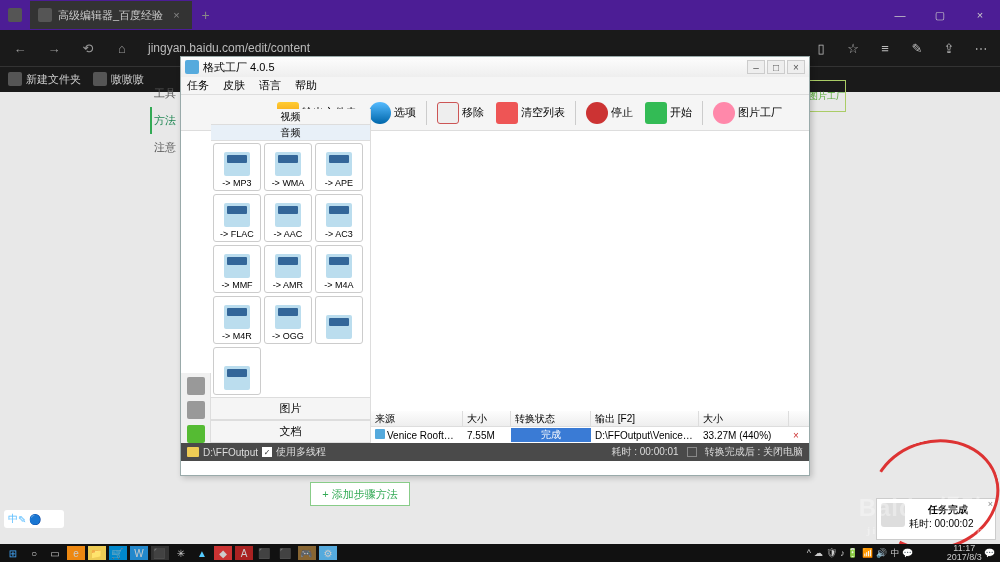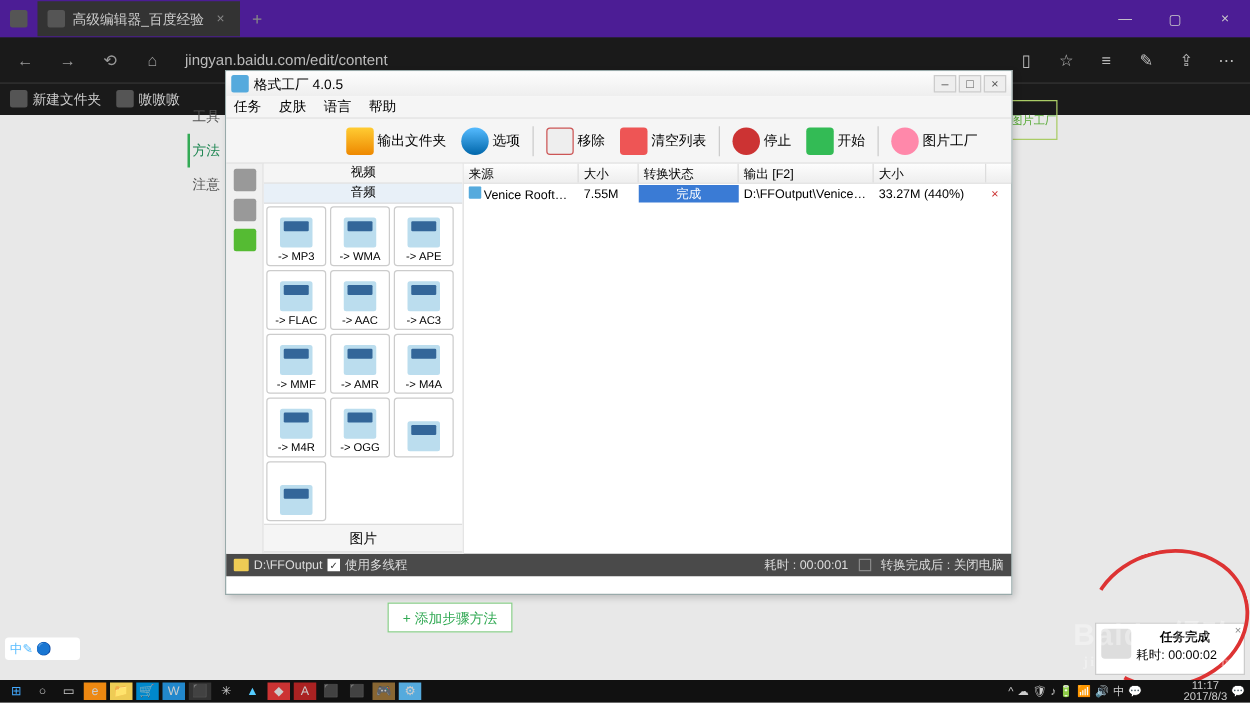--- a/index.html
+++ b/index.html
@@ -36,21 +36,21 @@
 .ff-winbtns span { width:18px; height:14px; display:flex; align-items:center; justify-content:center; font-size:10px; color:#555; background:#eee; border:1px solid #ccc; }
 .ff-menu { height:18px; display:flex; align-items:center; font-size:11px; padding:0 6px; gap:14px; background:#f5f5f5; border-bottom:1px solid #ddd;}
 .ff-toolbar { height:36px; background:#f5f5f5; display:flex; align-items:center; padding:0 23px; gap:4px; border-bottom:1px solid #ddd;justify-content:flex-end;}
 .ff-tbtn { display:flex; align-items:center; gap:3px; font-size:11px; padding:2px 4px; }
 .ff-tbtn-icon { width:22px; height:22px; border-radius:3px; display:inline-block;}
 .tb-out{background:linear-gradient(#fc3,#e80);} .tb-opt{background:linear-gradient(#5bf,#06a);border-radius:50%;}
 .tb-del{background:#eee;border:1px solid #c55;} .tb-clr{background:#e55;} .tb-stop{background:#c33;border-radius:50%;}
 .tb-start{background:#3b5;} .tb-pic{background:#f8a;border-radius:50%;}
 .ff-tsep { width:1px; height:24px; background:#ccc; margin:0 2px; }
 
-.ff-body { display:flex; height:312px; }
+.ff-body { display:flex; height:312px;align-items:flex-end; }
 .ff-side { width:30px; background:#f0f0f0; border-right:1px solid #ddd; display:flex; flex-direction:column; padding-top:4px; gap:6px; align-items:center;}
 .ff-side span { width:18px; height:18px; background:#999; border-radius:2px; font-size:11px;}
 .ff-tree { width:160px; border-right:1px solid #ddd; overflow:hidden; background:#fff; }
 .ff-tree-hdr { height:16px; background:#f5f5f5; border-bottom:1px solid #ddd; font-size:10px; text-align:center; line-height:16px;}
 .ff-formats { display:flex; flex-wrap:wrap; padding:2px; gap:3px; }
 .ff-fmt { width:48px; height:48px; border:1px solid #ccc; border-radius:3px; display:flex; flex-direction:column; align-items:center; justify-content:flex-end; font-size:9px; padding-bottom:2px; cursor:pointer;}
 .ff-fmt-icon { width:26px; height:24px; margin-bottom:2px; background:#bde; border-radius:2px; position:relative;}
 .ff-fmt-icon::before{content:"";position:absolute;top:3px;left:3px;width:20px;height:8px;background:#369;border-radius:1px;}
 .ff-cat { width:100%; font-size:11px; text-align:center; padding:3px 0; background:#f5f5f5; border-top:1px solid #ddd; border-bottom:1px solid #ddd;}
 

